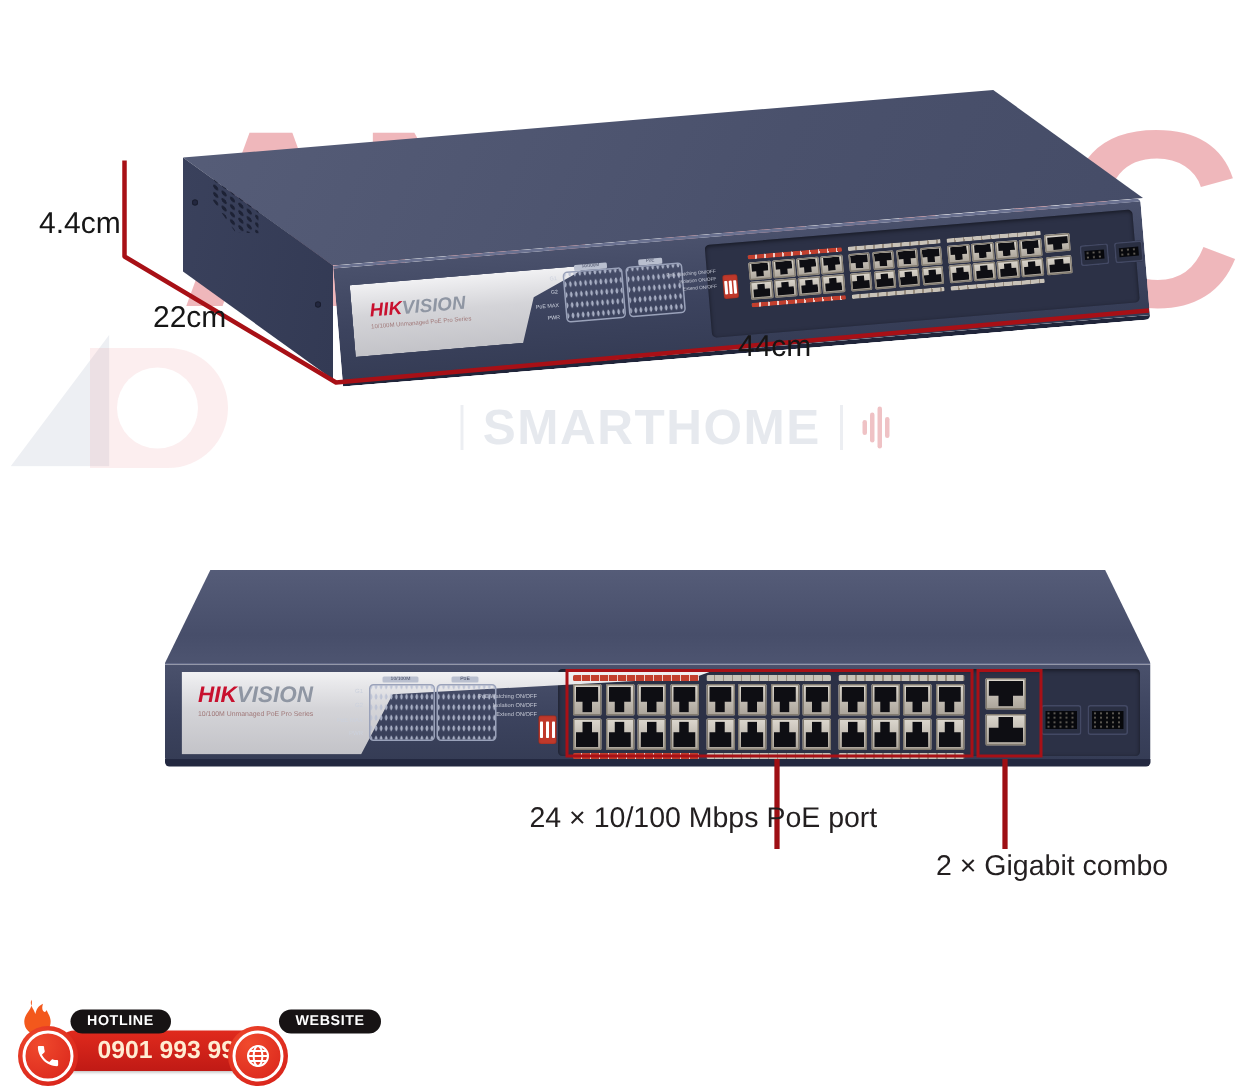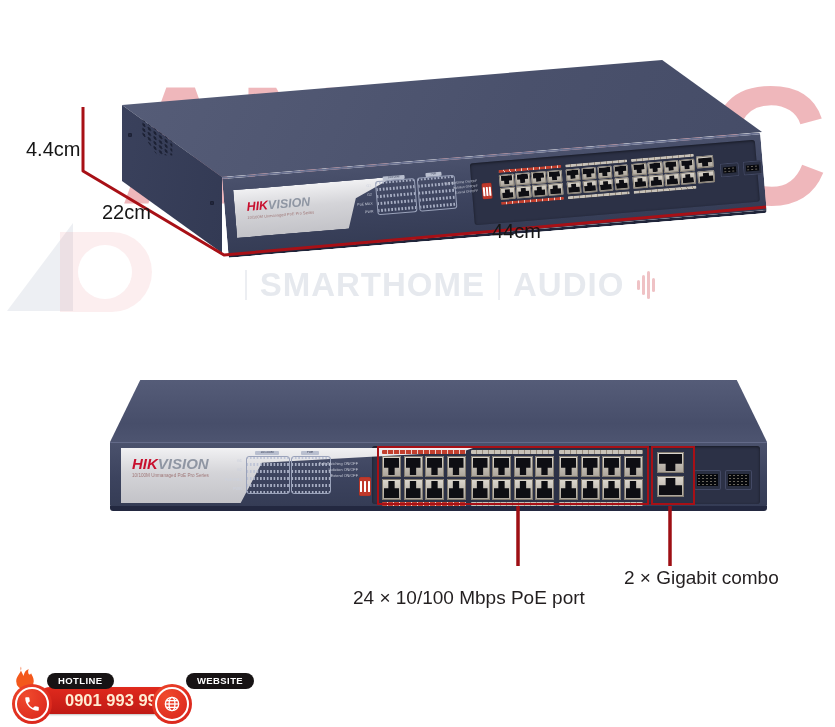--- a/index.html
+++ b/index.html
@@ -101,21 +101,20 @@
 
   <div class="wm-tri"></div>
   <div class="wm-d">
       <i></i>
     </div>
   <div class="wm-main">ANHĐUC</div>
   <div class="wm-sub">
     <span class="wm-div"></span>
     <span>SMARTHOME</span>
     <span class="wm-div"></span>
-    <span>AUDIO</span>
     <span class="wm-eq">
       <i style="height:10px"></i>
         <i style="height:20px"></i>
         <i style="height:28px"></i>
         <i style="height:14px"></i>
     </span>
   </div>
 
   <div class="abs" style="z-index:2;">
 
@@ -434,21 +433,21 @@
             <div class="sfpslot"></div>
           </div>
         </div>
     </div>
     <div class="abs" style="left:110px;top:506px;width:657px;height:5px;background:#232840;border-radius:0 0 3px 3px;"></div>
 
     <div class="redrect" style="left:377px;top:446px;width:268px;height:55px;"></div>
     <div class="redrect" style="left:651px;top:446px;width:40px;height:55px;"></div>
   </div>
 
-  <div class="callout-label" style="left:353px;top:587px;">24 × 10/100 Mbps PoE port</div>
+  <div class="callout-label" style="left:353px;top:535px;">24 × 10/100 Mbps PoE port</div>
   <div class="callout-label" style="left:624px;top:567px;">2 × Gigabit combo</div>
 
   <div class="badge" style="left:3px;top:660px;">
     <svg class="b-flame" style="left:1px;top:4px;" width="34" height="36" viewBox="0 0 24 24">
       <path fill="#f3581c" d="M12 1c1.2 4.4-3.4 6-3.4 10.4a6.2 6.2 0 0 0 12.4 0c0-2.4-1.2-3.7-1.9-5.5-.6 1.8-2.9.8-1.7-3-2.4 1.2-3 2.5-3.6 4.9C13.2 5.4 10.8 3.5 12 1z"></path>
     </svg>
     <div class="b-black" style="left:44px;top:13px;">
       <span>HOTLINE</span>
     </div>
     <div class="b-red" style="left:34px;top:27px;padding:5px 14px 5px 28px;font-size:16.5px;">

